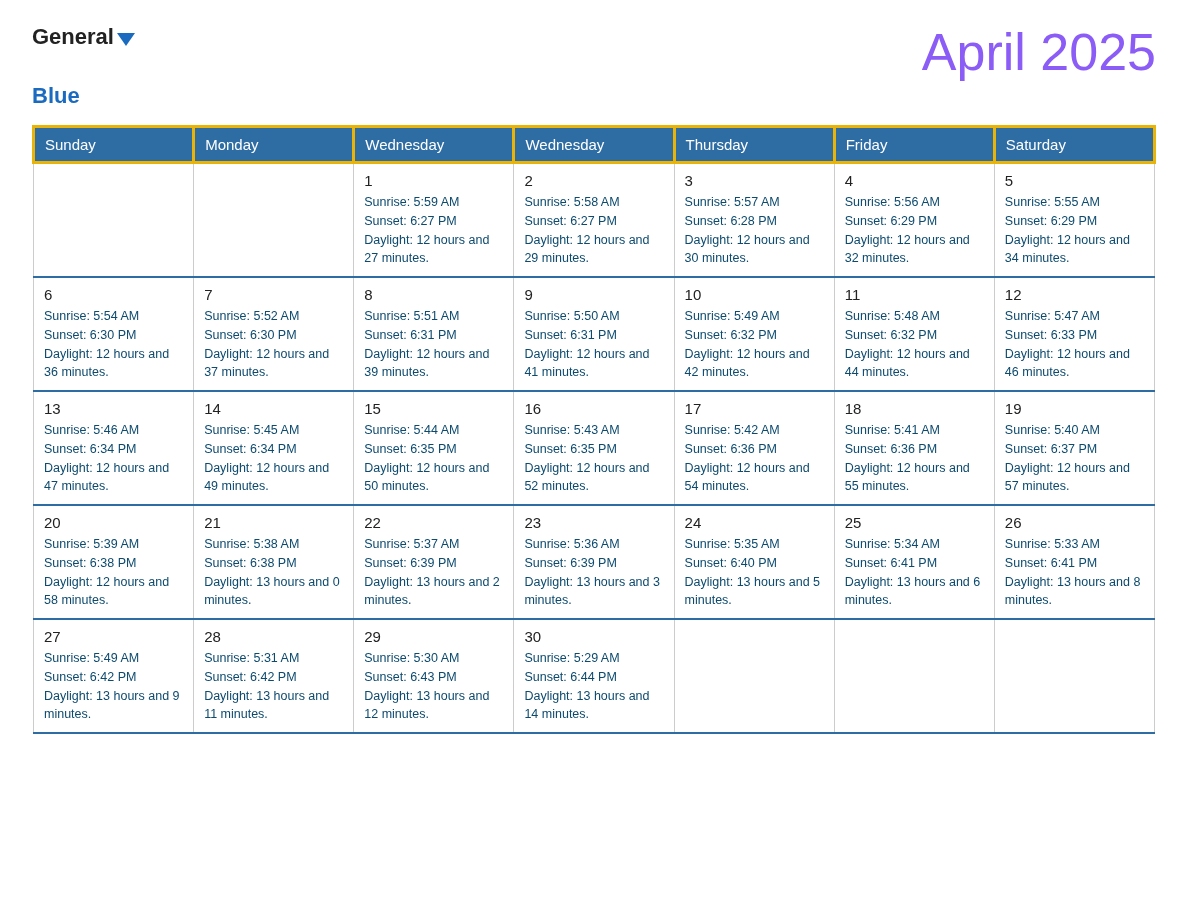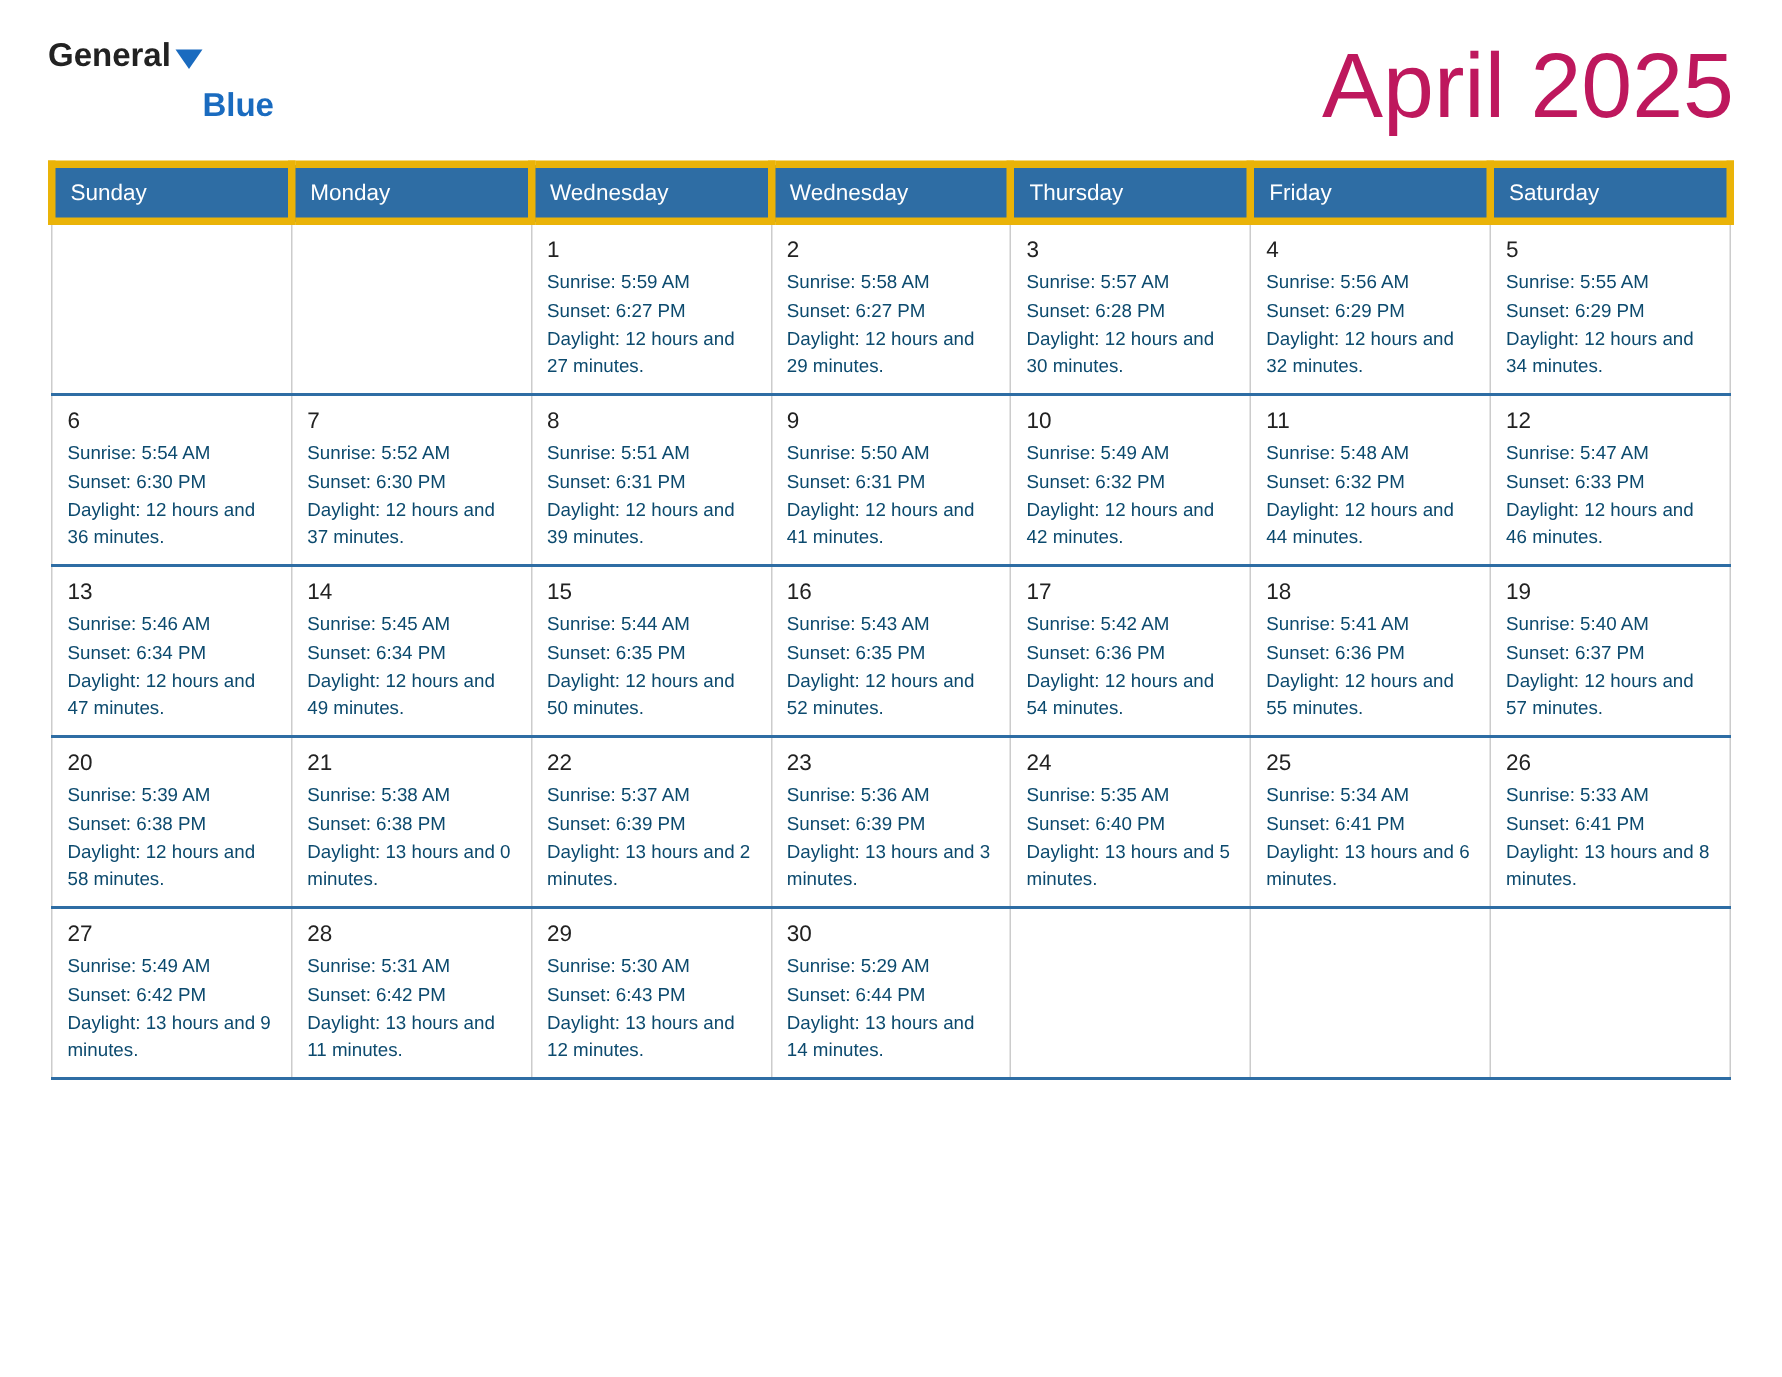--- a/index.html
+++ b/index.html
@@ -25,43 +25,43 @@
     .logo-text-blue {
       font-size: 22px;
       font-weight: bold;
       color: #1a6bbf;
       margin-top: 33px;
     }
     .header-right {
       text-align: right;
     }
     .month-title {
-      font-size: 61px;
+      font-size: 52px;
       font-weight: normal;
-      color: #be185d;
+      color: #8b5cf6;
       line-height: 1.1;
     }
     .location-title {
       font-size: 20px;
       color: #222;
       margin-top: 4px;
     }
     table {
       width: 100%;
       border-collapse: collapse;
       table-layout: fixed;
     }
     thead tr th {
       background-color: #2e6da4;
       color: #fff;
       font-size: 15px;
       font-weight: normal;
       padding: 8px 10px;
       text-align: left;
-      border: 5px solid #eab308;
+      border: 3px solid #eab308;
     }
     tbody tr td {
       vertical-align: top;
       padding: 8px 10px;
       border: 1px solid #ccc;
       font-size: 13px;
       color: #222;
       min-height: 90px;
       height: 110px;
     }
@@ -74,21 +74,21 @@
       color: #222;
       margin-bottom: 4px;
     }
     .day-info {
       font-size: 12.5px;
       line-height: 1.5;
       color: #0c4a6e;
     }
     .logo-container {
       display: flex;
-      flex-direction: row;
+      flex-direction: column;
       align-items: flex-start;
     }
     .logo-row {
       display: flex;
       align-items: center;
     }
     .logo-triangle {
       display: inline-block;
       width: 0;
       height: 0;

